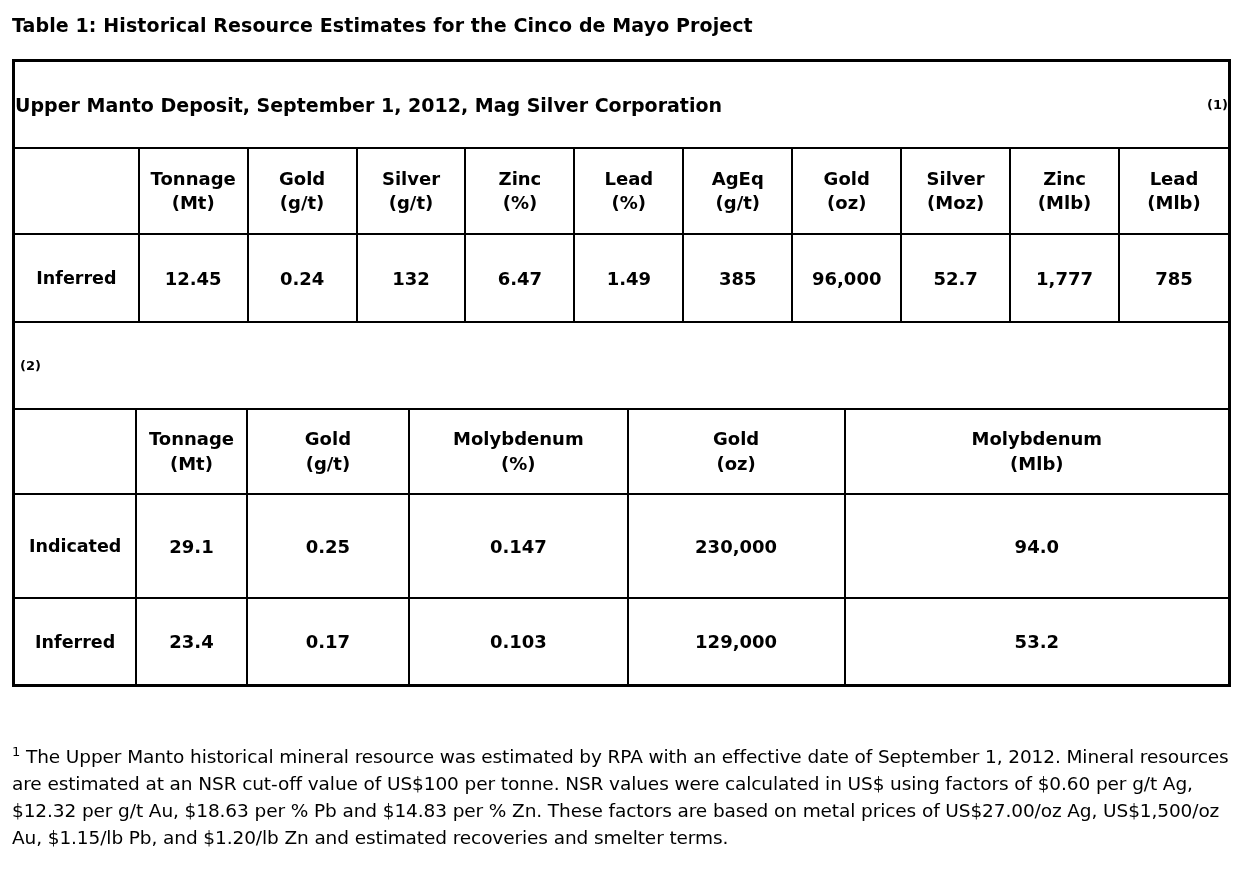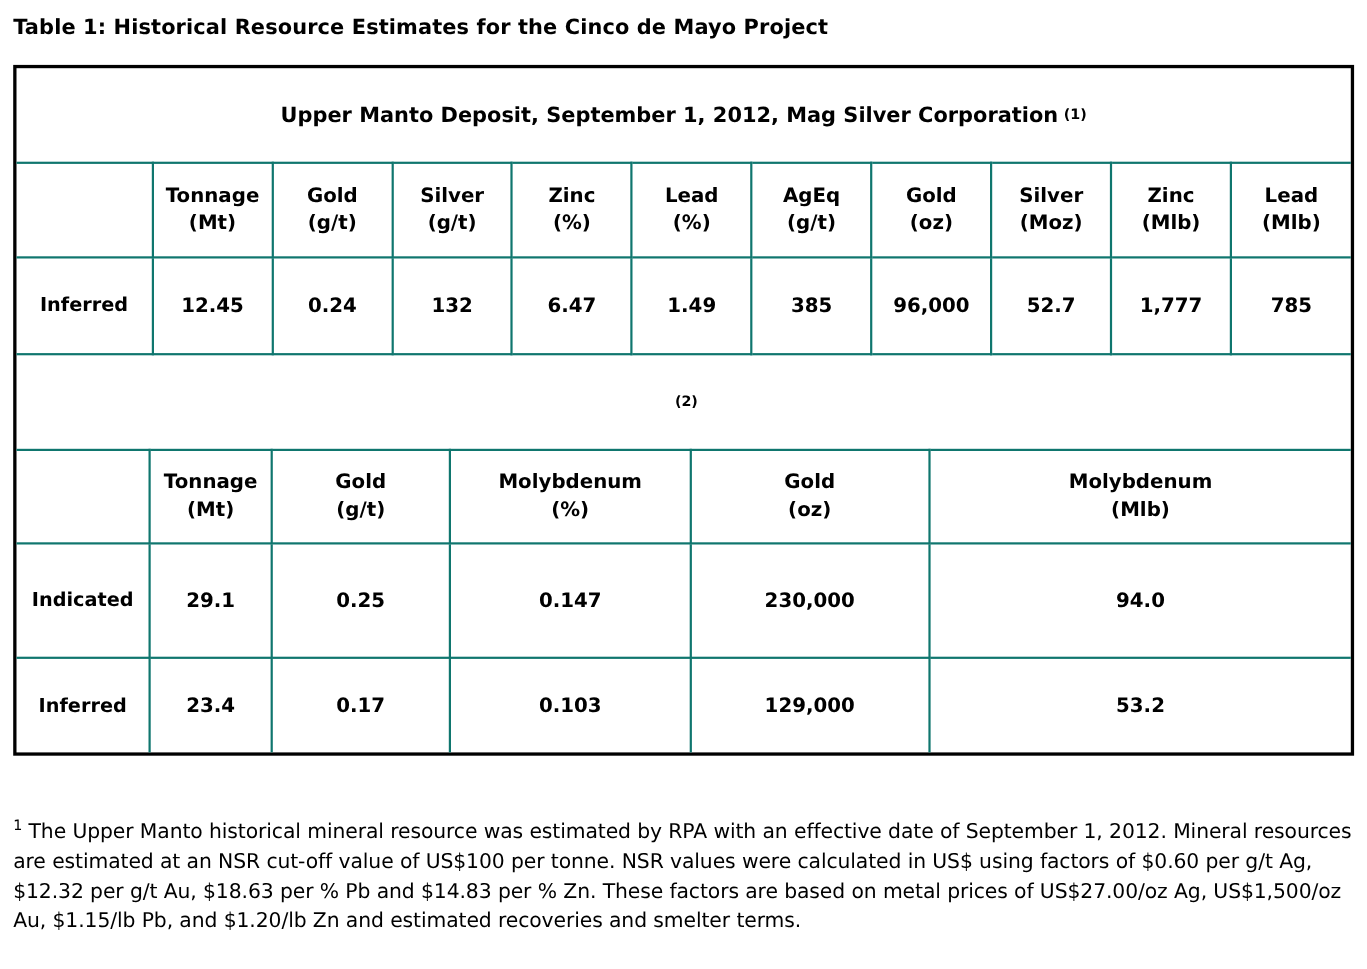--- a/index.html
+++ b/index.html
@@ -26,38 +26,38 @@
   .table-frame {
     width: 1219px;
     border: 3px solid #000000;
     box-sizing: border-box;
     background: #ffffff;
   }
   .section-title {
     height: 85px;
     display: flex;
     align-items: center;
-    justify-content: center;
+    justify-content: space-between;
     font-weight: bold;
     font-size: 19px;
     text-align: center;
   }
   .section-title sup {
     font-size: 13px;
     font-weight: bold;
     margin-left: 5px;
     line-height: 1;
   }
   table {
     width: 100%;
     border-collapse: collapse;
     table-layout: fixed;
   }
   th, td {
-    border: 2px solid #0f766e;
+    border: 2px solid #000000;
     text-align: center;
     vertical-align: middle;
     padding: 2px;
     overflow: hidden;
   }
   th:first-child, td:first-child { border-left: none; }
   th:last-child,  td:last-child  { border-right: none; }
   th {
     font-size: 18px;
     font-weight: bold;

